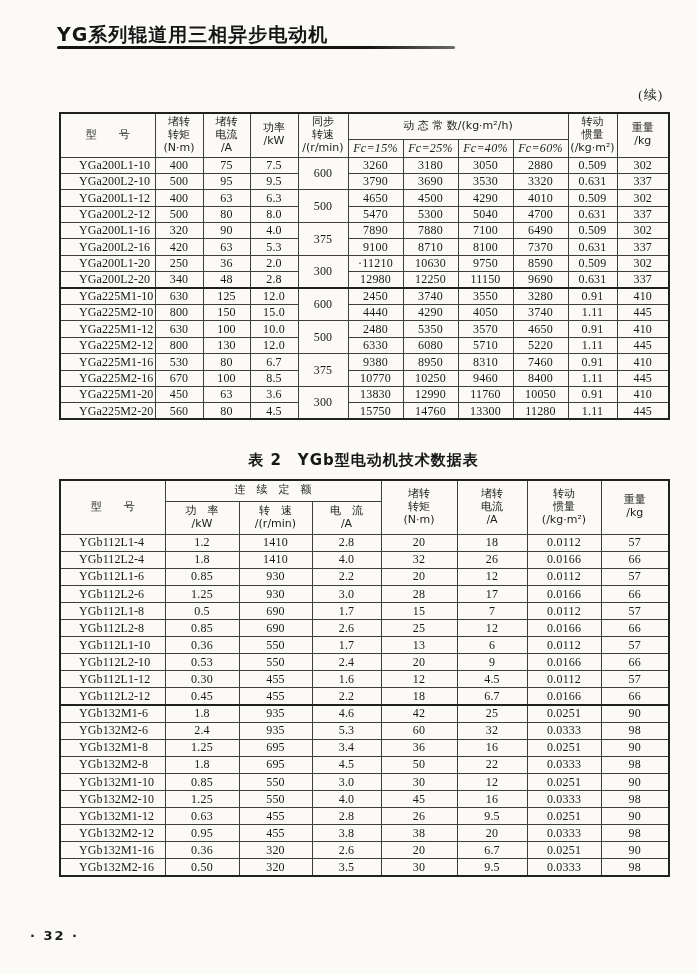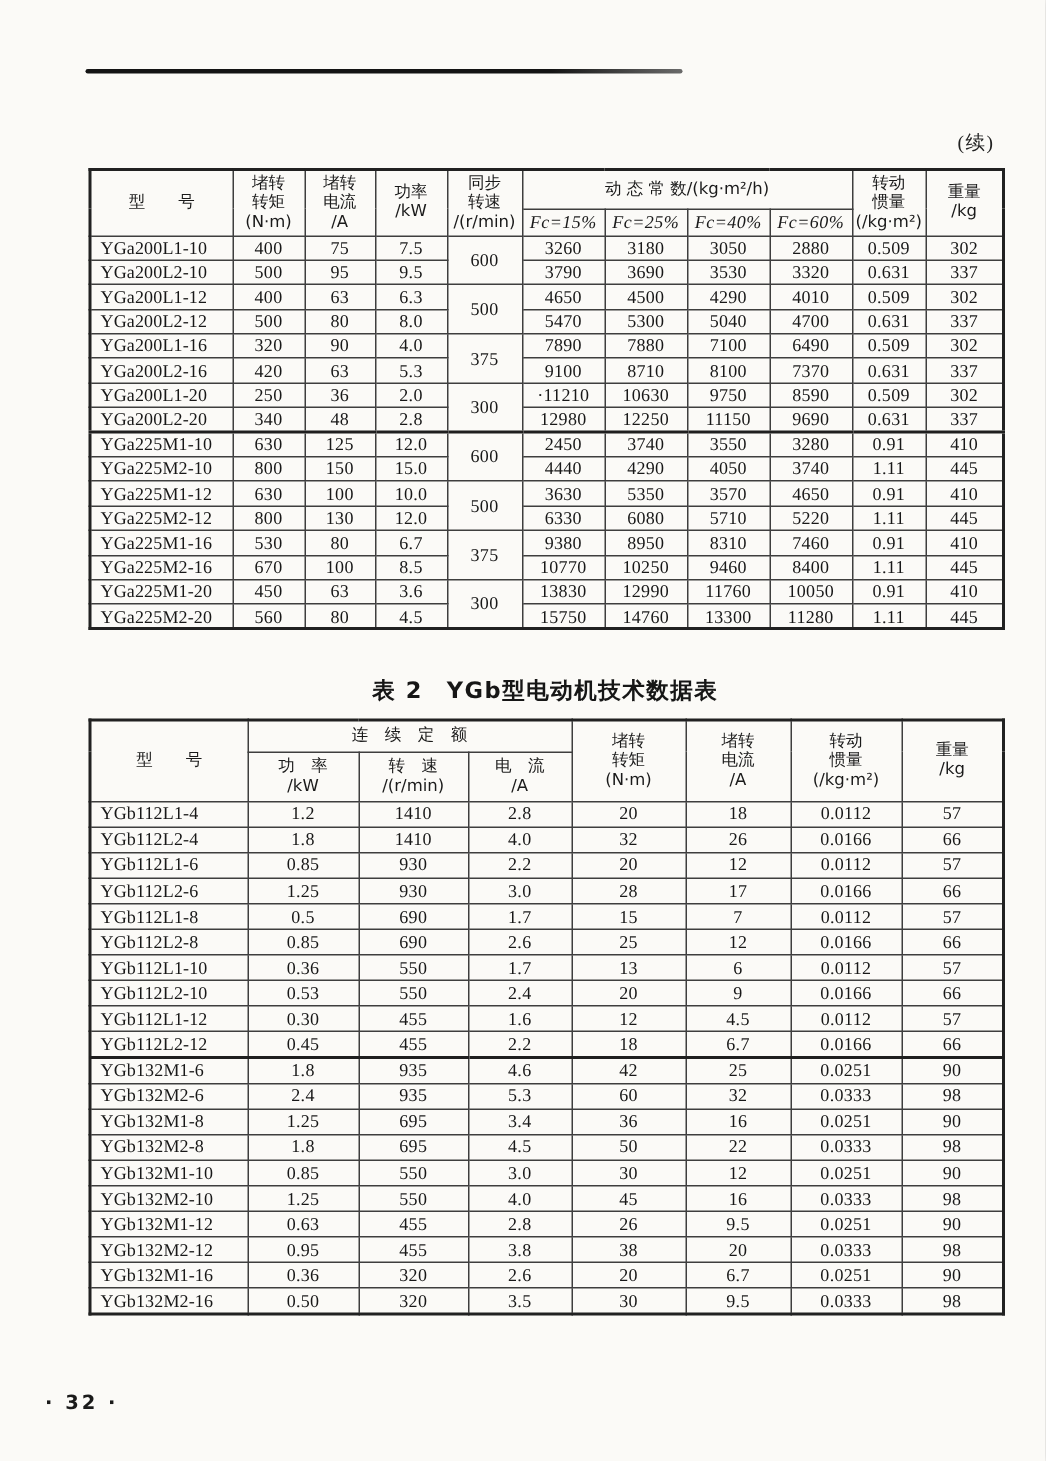--- a/index.html
+++ b/index.html
@@ -45,21 +45,21 @@
     white-space:pre-line;color:#1a1a1a;
   }
   .tbl th.it{
     font-family:"Liberation Serif","DejaVu Serif",serif;
     font-style:italic;font-size:12px;font-weight:400;letter-spacing:.3px;
   }
   .tbl td{
     font-size:12px;line-height:1.05;letter-spacing:.2px;color:#181818;
   }
   .tbl td.model{
-    text-align:left;padding-left:6px;letter-spacing:.1px;
+    text-align:left;padding-left:18px;letter-spacing:.1px;
   }
   .tbl tbody tr.grp td{border-top:2px solid #1f1f1f;}
   #table1{position:absolute;left:59px;top:112px;}
   #table1 thead tr:nth-child(1){height:26px;}
   #table1 thead tr:nth-child(2){height:18px;}
   #table1 tbody tr{height:16.4px;}
   .tbl-caption{
     position:absolute;left:59px;top:451px;width:609px;margin:0;
     text-align:center;
     font-family:"DejaVu Sans","Liberation Sans",sans-serif;
@@ -73,20 +73,21 @@
     position:absolute;left:30px;top:928px;
     font-family:"DejaVu Sans","Liberation Sans",sans-serif;
     font-size:13px;font-weight:700;letter-spacing:2px;color:#1a1a1a;
   }
 </style>
 </head>
 <body>
 
 <div class="page">
 
+  <h1 class="doc-title">YG系列辊道用三相异步电动机</h1>
 
   <div class="title-rule"></div>
 
   <div class="continued">(续)</div>
 
   <table id="table1" class="tbl">
       <colgroup>
         <col style="width: 95px;">
         <col style="width: 48px;">
         <col style="width: 47px;">
@@ -252,21 +253,21 @@
           <td>3740</td>
           <td>1.11</td>
           <td>445</td>
         </tr>
         <tr>
           <td class="model">YGa225M1-12</td>
           <td>630</td>
           <td>100</td>
           <td>10.0</td>
           <td rowspan="2">500</td>
-          <td>3630</td>
+          <td>2480</td>
           <td>5350</td>
           <td>3570</td>
           <td>4650</td>
           <td>0.91</td>
           <td>410</td>
         </tr>
         <tr>
           <td class="model">YGa225M2-12</td>
           <td>800</td>
           <td>130</td>

